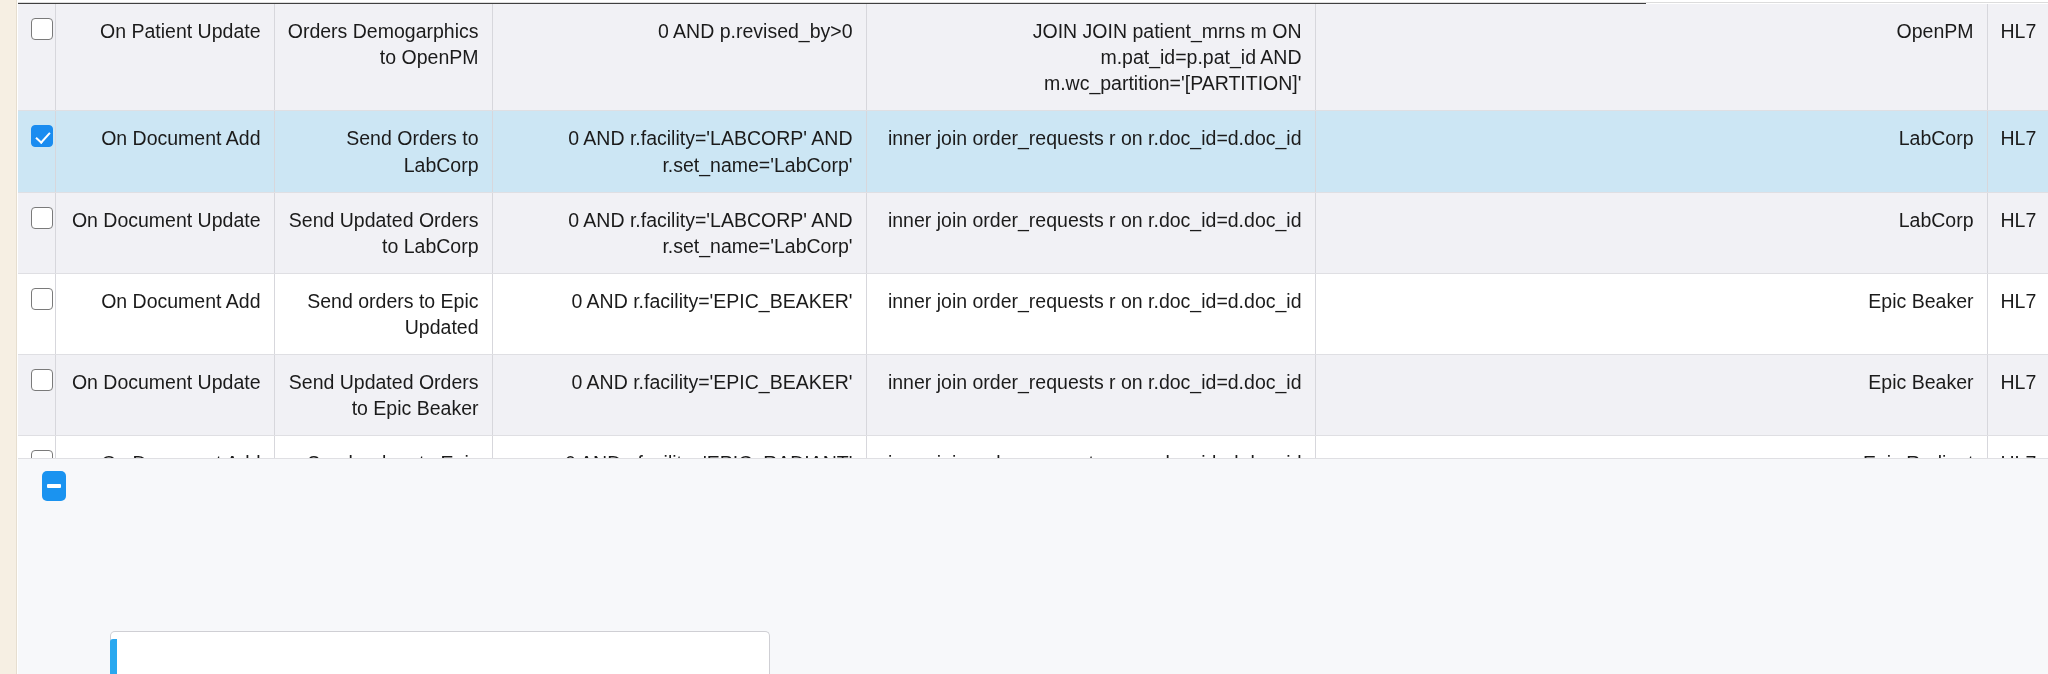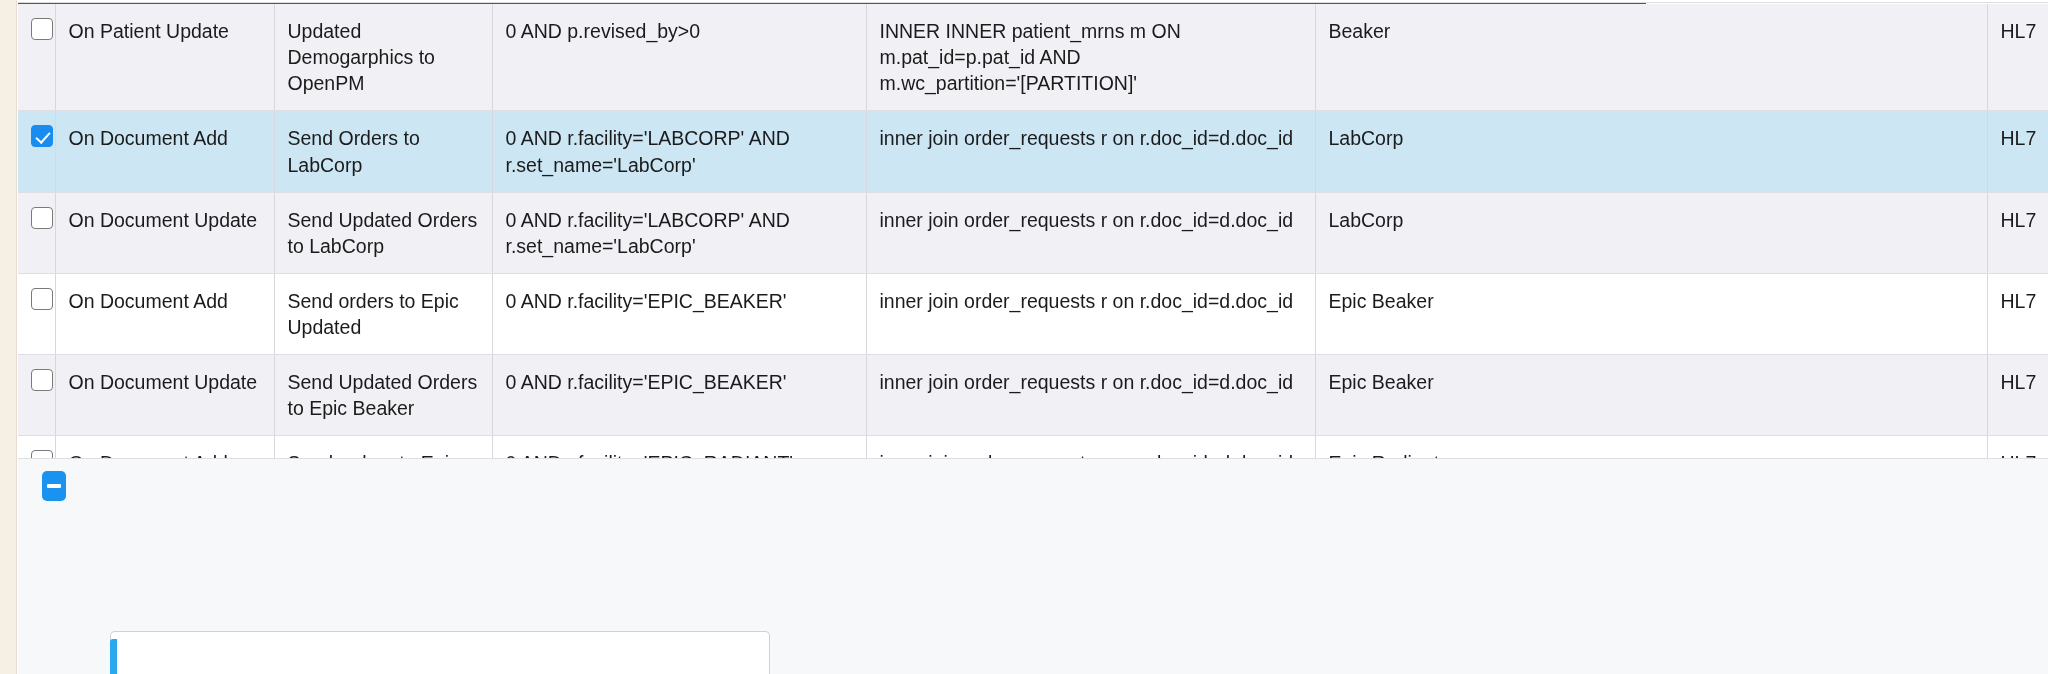--- a/index.html
+++ b/index.html
@@ -26,21 +26,22 @@
     background: #f6efe3;
     border-right: 1px solid #e6ded0;
   }
 
   
   .grid-panel {
     position: absolute;
     left: 18px; top: 0;
     width: 1628px;
     height: 674px;
-    background: #0f766e;
+    background: #404040;
+    text-align: right;
   }
 
   
   .top-edge {
     position: absolute;
     left: 0; top: 0;
     width: 2030px; height: 3px;
     background: #ffffff;
     border-bottom: 1px solid #dcdcdc;
   }
@@ -177,24 +178,24 @@
           <col class="c-name">
         <col class="c-cond">
           <col class="c-join">
           <col class="c-src">
           <col class="c-type">
       </colgroup>
       <tbody id="grid-body">
           <tr class="alt">
             <td class="cell-check"><span class="cbx"></span></td>
             <td>On Patient Update</td>
-            <td>Updated Demogarphics to OpenPM</td>
+            <td>Orders Demogarphics to OpenPM</td>
             <td>0 AND p.revised_by&gt;0</td>
-            <td>INNER INNER patient_mrns m ON m.pat_id=p.pat_id AND m.wc_partition='[PARTITION]'</td>
-            <td>Beaker</td>
+            <td>JOIN JOIN patient_mrns m ON m.pat_id=p.pat_id AND m.wc_partition='[PARTITION]'</td>
+            <td>OpenPM</td>
             <td class="no-right">HL7</td>
           </tr>
           <tr class="sel">
             <td class="cell-check"><span class="cbx checked"></span></td>
             <td>On Document Add</td>
             <td>Send Orders to LabCorp</td>
             <td>0 AND r.facility='LABCORP' AND r.set_name='LabCorp'</td>
             <td>inner join order_requests r on r.doc_id=d.doc_id</td>
             <td>LabCorp</td>
             <td class="no-right">HL7</td>

